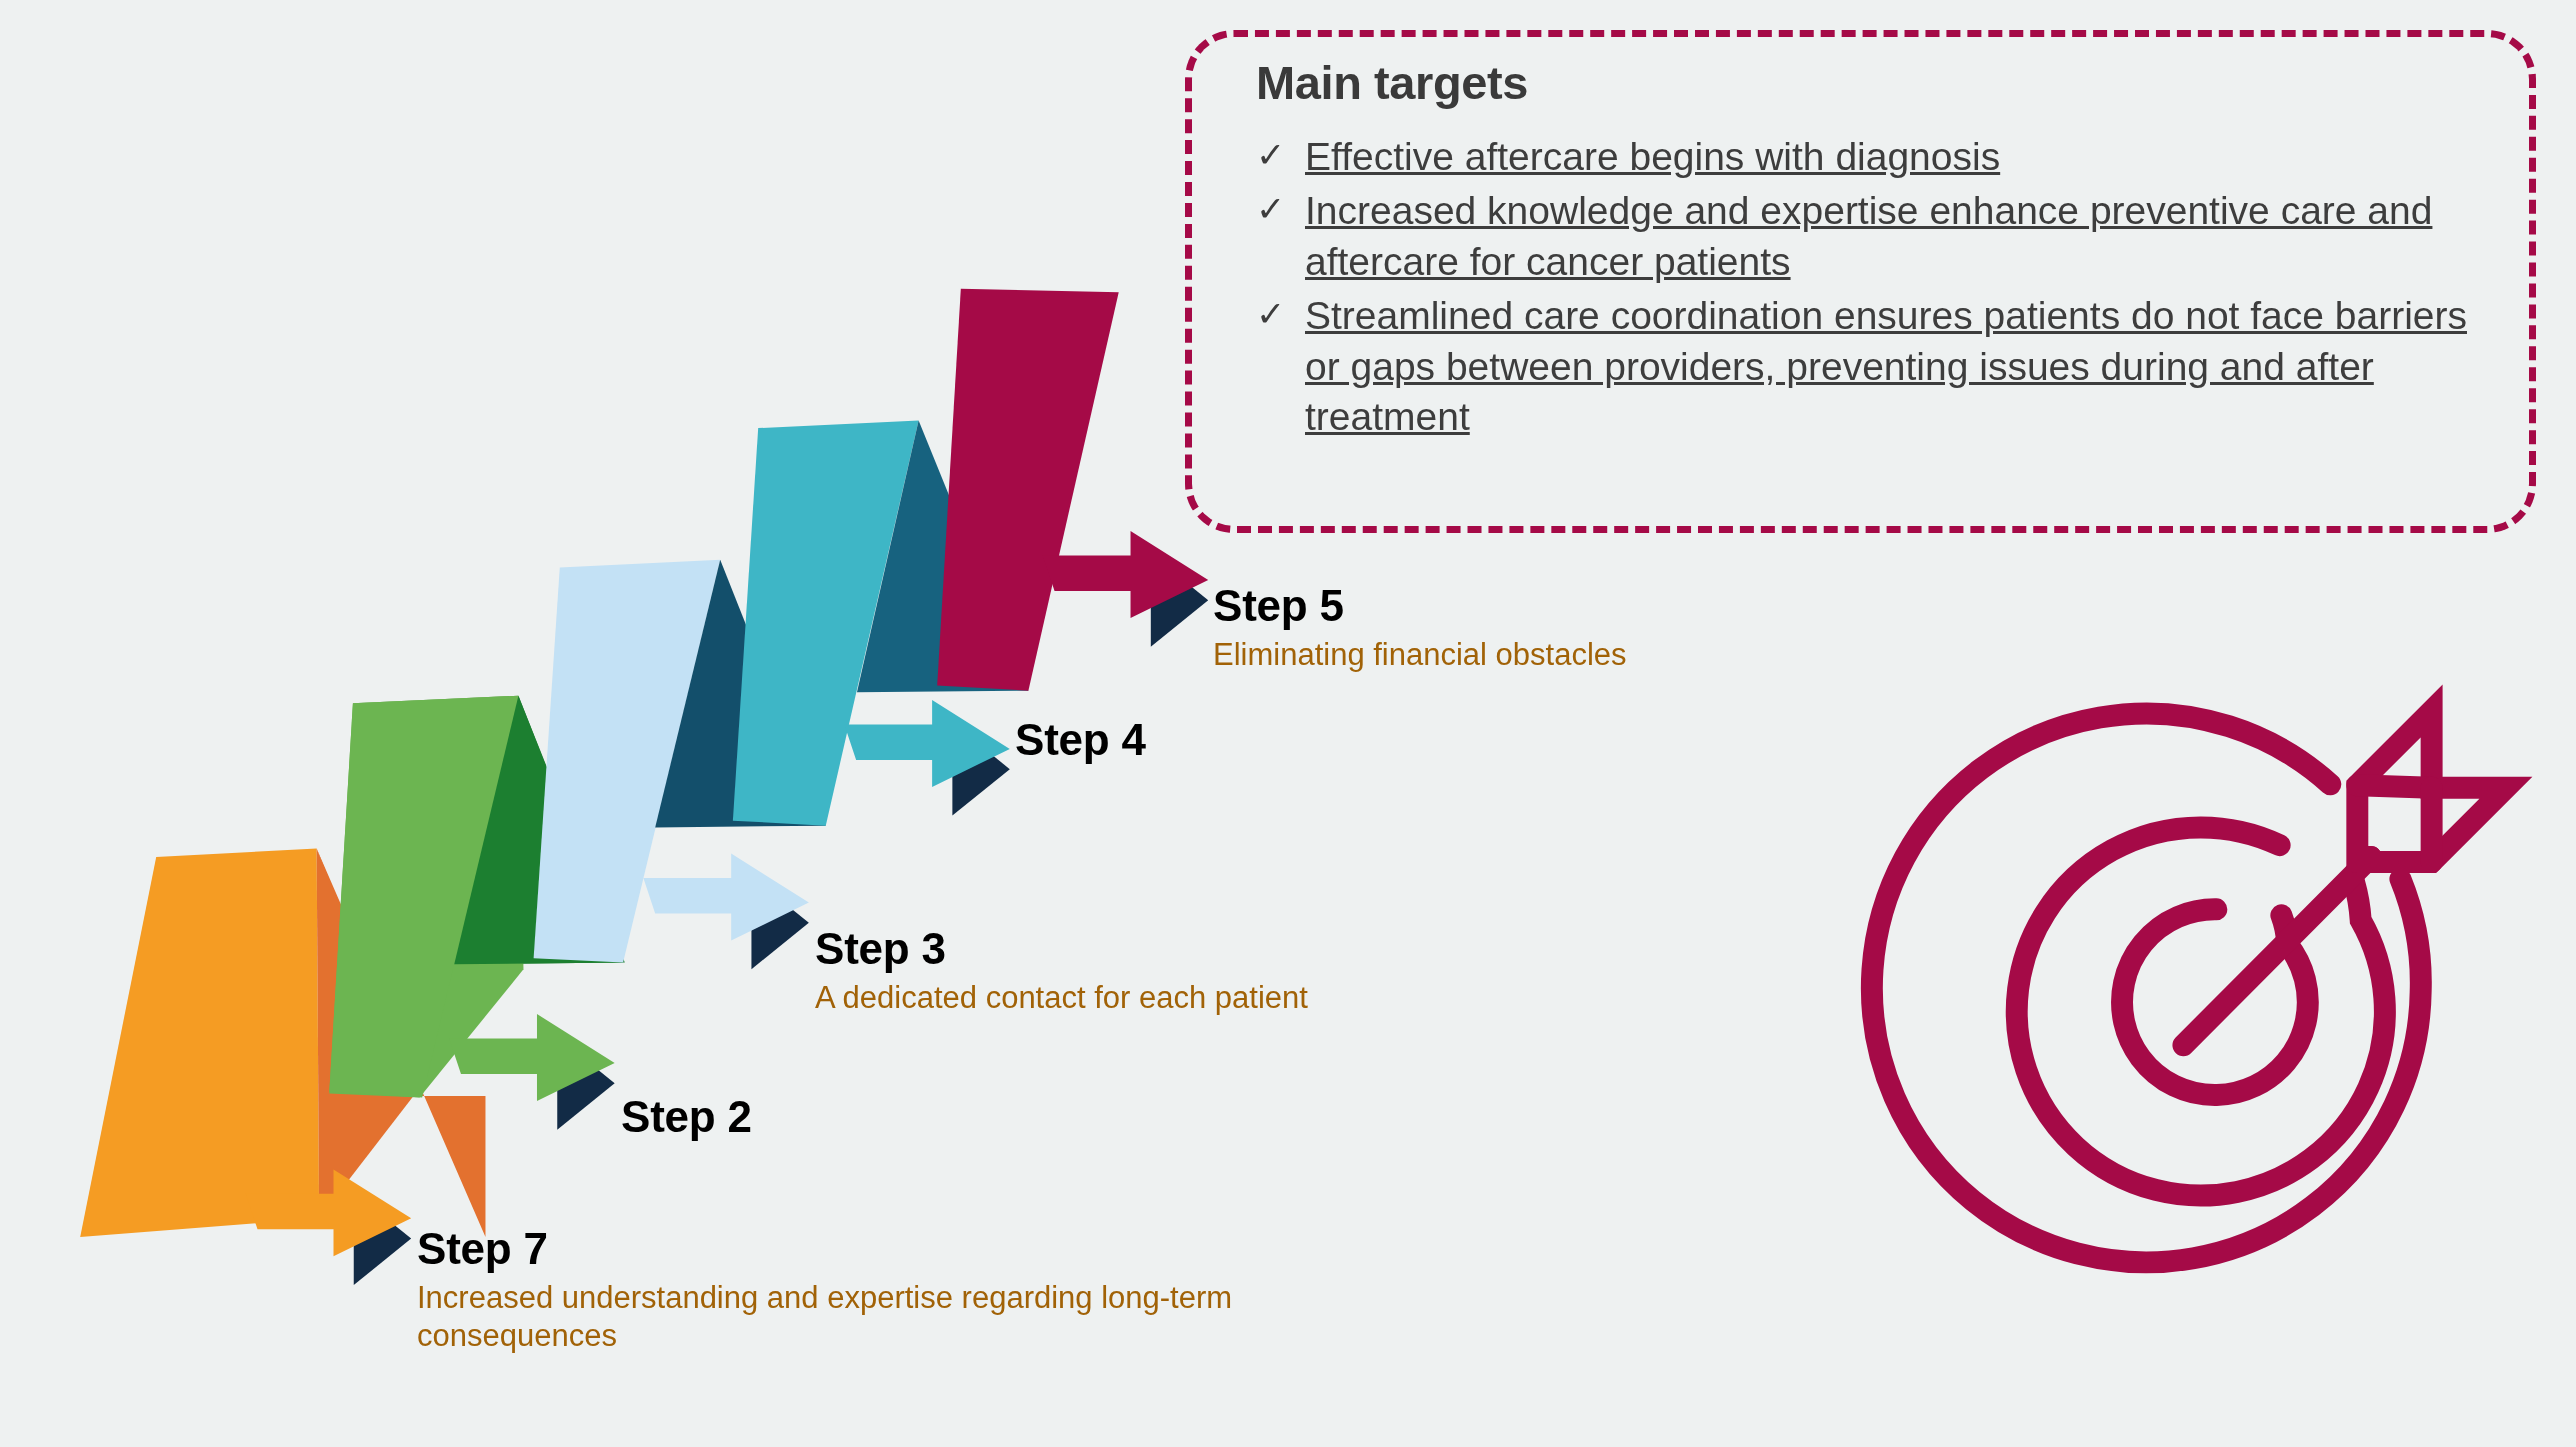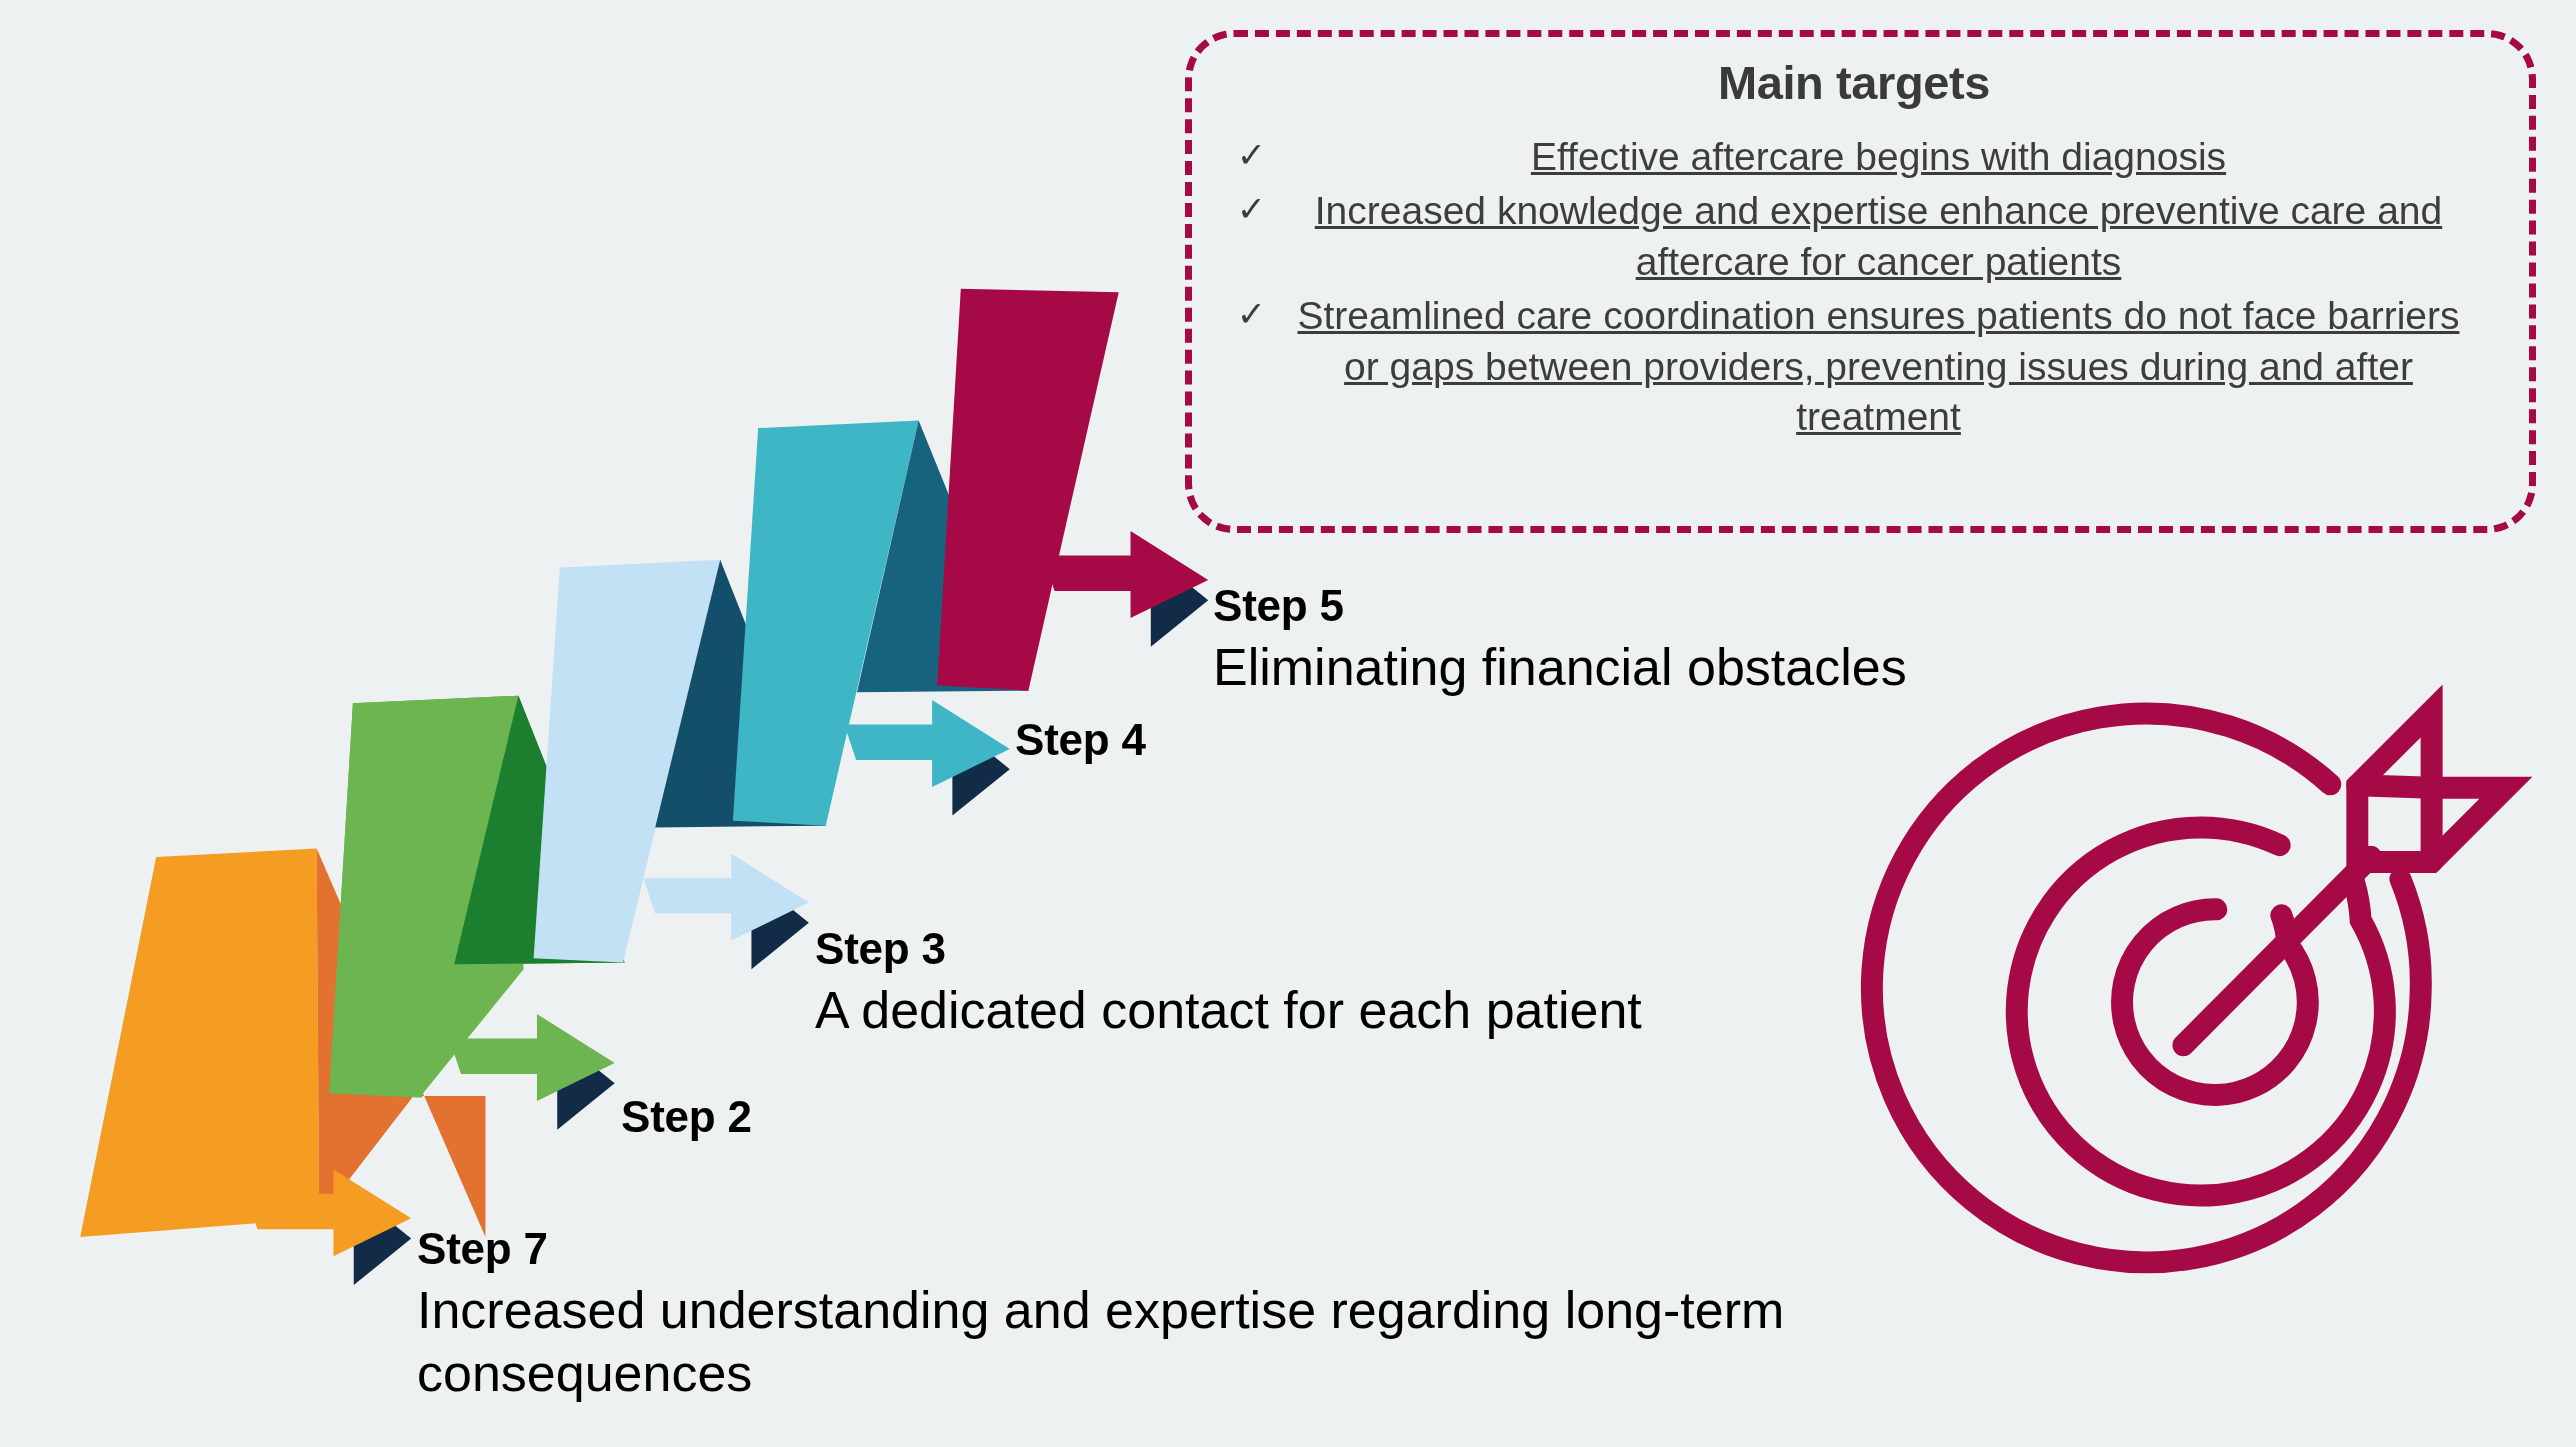--- a/index.html
+++ b/index.html
@@ -16,24 +16,23 @@
   
   .callout{
     position:absolute;
     left:1185px;top:30px;
     width:1351px;height:503px;
     border:7.6px dashed #A50A47;
     border-radius:49px;
     box-sizing:border-box;
   }
   .callout-inner{
-    position:absolute;left:1176px;top:30px;width:1351px;height:503px;
+    position:absolute;left:1205px;top:30px;width:1351px;height:503px;
     box-sizing:border-box;
     padding:25px 46px 0 51px;
-    text-align:center;
   }
   .callout-title{
     font-size:47px;font-weight:bold;color:#3a3a3a;
     letter-spacing:-0.4px;margin:0 0 22px 0;
   }
   .bullet-list{list-style:none;margin:0;padding:0;}
   .bullet{
     display:flex;align-items:flex-start;
     font-size:39px;color:#3d3d3d;line-height:1.30;
     margin-bottom:3.4px;
@@ -43,21 +42,21 @@
   }
   .btext{flex:1 1 auto;text-decoration:underline;}
 
   
   .step{position:absolute;}
   .step-title{
     font-size:44px;font-weight:bold;color:#000000;letter-spacing:-0.2px;
     line-height:1.05;margin:0;
   }
   .step-desc{
-    font-size:52px;color:#000000;line-height:1.22;margin:6.8px 0 0 0;
+    font-size:31px;color:#a16207;line-height:1.22;margin:6.8px 0 0 0;
     white-space:pre-line;
   }
   #step1{left:417px;top:1226px;width:1368px;}
   #step2{left:621px;top:1094px;width:1098px;}
   #step3{left:815px;top:926px;width:1098px;}
   #step4{left:1015px;top:717px;width:1182px;}
   #step5{left:1213px;top:583px;width:1098px;}
 </style>
 </head>
 <body>

